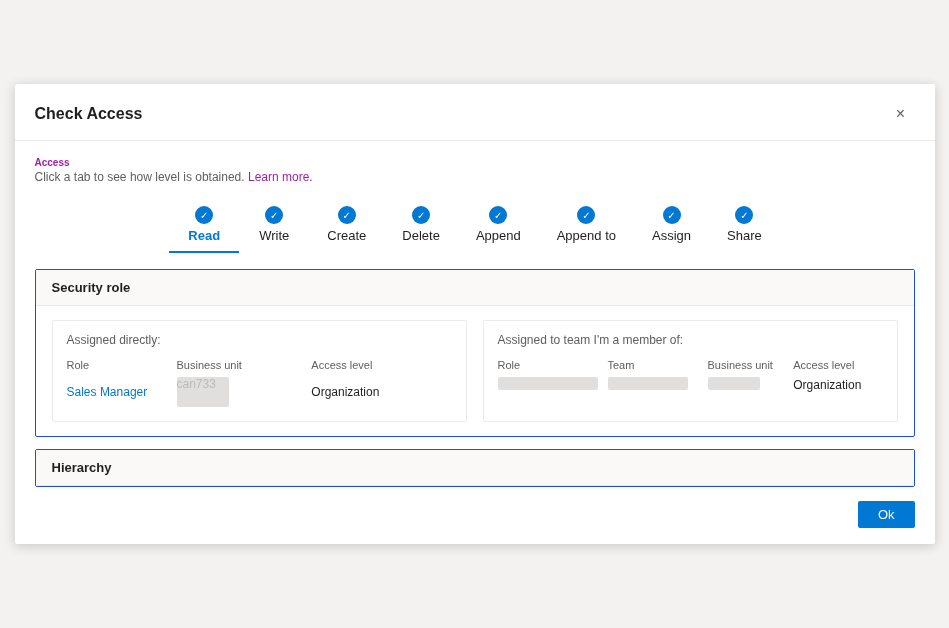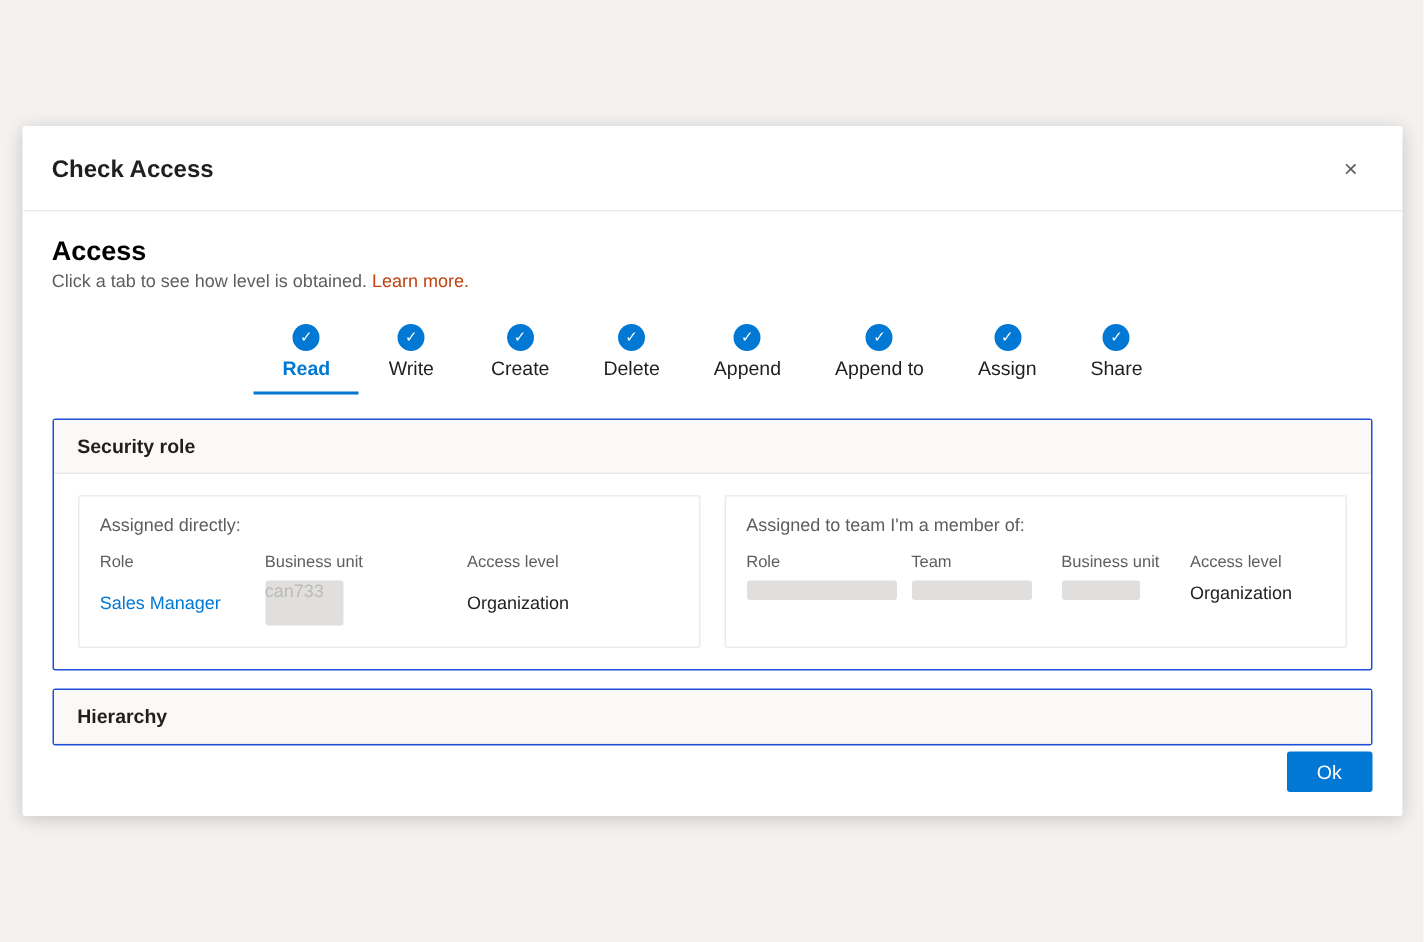--- a/index.html
+++ b/index.html
@@ -45,32 +45,32 @@
       height: 28px;
       display: flex;
       align-items: center;
       justify-content: center;
       border-radius: 2px;
     }
     .dialog-body {
       padding: 16px 20px;
     }
     .access-section-title {
-      font-size: 18px;
+      font-size: 10px;
       font-weight: 600;
-      color: #000000;
+      color: #a21caf;
       margin-bottom: 2px;
     }
     .access-description {
       font-size: 12px;
       color: #605e5c;
       margin-bottom: 16px;
     }
     .learn-more {
-      color: #c2410c;
+      color: #a21caf;
       text-decoration: none;
     }
     .tabs {
       display: flex;
       gap: 0;
       margin-bottom: 16px;
       justify-content: center;
     }
     .tab {
       display: flex;

